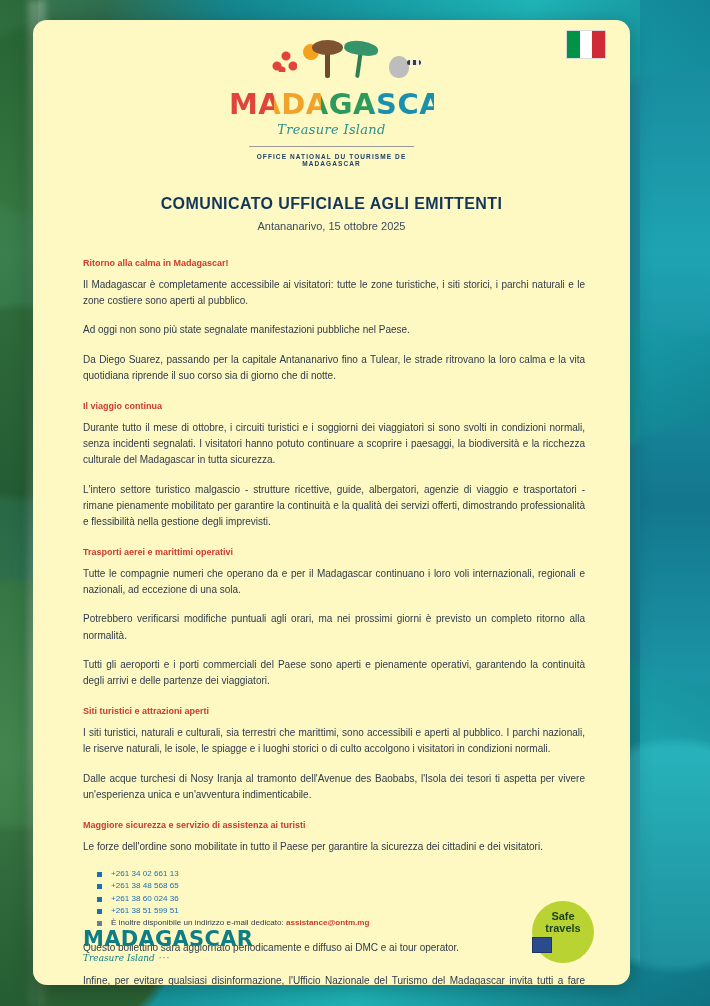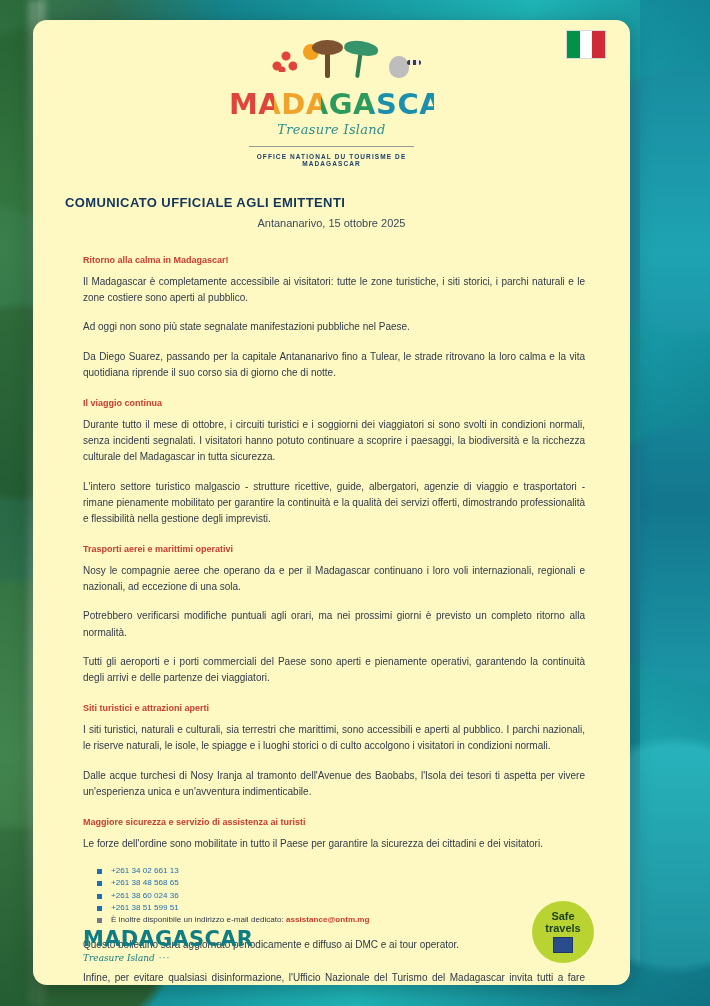--- a/index.html
+++ b/index.html
@@ -156,27 +156,26 @@
   }
   .logo-office {
     font-size: 6.5px;
     font-weight: bold;
     letter-spacing: 1.1px;
     color: #1b3f6b;
   }
 
   
   .doc-title {
-    text-align: left;
-    font-size: 13px;
+    text-align: center;
+    font-size: 16px;
     font-weight: bold;
     color: #12355c;
     letter-spacing: .4px;
     margin-top: 28px;
-    margin-left: 32px;
   }
   .doc-date {
     text-align: center;
     font-size: 11px;
     color: #3b4a5c;
     margin-top: 7px;
   }
 
   
   .content {
@@ -256,21 +255,20 @@
     letter-spacing: 1px;
     color: #1b90ad;
   }
   .safe-badge {
     width: 62px; height: 62px;
     border-radius: 50%;
     background: #b9d432;
     color: #1c3f1d;
     display: flex;
     flex-direction: column;
-    align-items: center;
     justify-content: center;
     font-weight: bold;
     font-size: 11px;
     line-height: 1.05;
     text-align: center;
     position: relative;
   }
   .safe-badge .stamp {
     margin-top: 3px;
     width: 20px; height: 16px;
@@ -325,21 +323,21 @@
     </div>
 
     <div class="sec-block">
       <h2 class="sec">Il viaggio continua</h2>
       <p class="para">Durante tutto il mese di ottobre, i circuiti turistici e i soggiorni dei viaggiatori si sono svolti in condizioni normali, senza incidenti segnalati. I visitatori hanno potuto continuare a scoprire i paesaggi, la biodiversità e la ricchezza culturale del Madagascar in tutta sicurezza.</p>
       <p class="para">L'intero settore turistico malgascio - strutture ricettive, guide, albergatori, agenzie di viaggio e trasportatori - rimane pienamente mobilitato per garantire la continuità e la qualità dei servizi offerti, dimostrando professionalità e flessibilità nella gestione degli imprevisti.</p>
     </div>
 
     <div class="sec-block">
       <h2 class="sec">Trasporti aerei e marittimi operativi</h2>
-      <p class="para">Nosy le compagnie aeree che operano da e per il Madagascar continuano i loro voli internazionali, regionali e nazionali, ad eccezione di una sola.</p>
+      <p class="para">Tutte le compagnie numeri che operano da e per il Madagascar continuano i loro voli internazionali, regionali e nazionali, ad eccezione di una sola.</p>
       <p class="para">Potrebbero verificarsi modifiche puntuali agli orari, ma nei prossimi giorni è previsto un completo ritorno alla normalità.</p>
       <p class="para">Tutti gli aeroporti e i porti commerciali del Paese sono aperti e pienamente operativi, garantendo la continuità degli arrivi e delle partenze dei viaggiatori.</p>
     </div>
 
     <div class="sec-block">
       <h2 class="sec">Siti turistici e attrazioni aperti</h2>
       <p class="para">I siti turistici, naturali e culturali, sia terrestri che marittimi, sono accessibili e aperti al pubblico. I parchi nazionali, le riserve naturali, le isole, le spiagge e i luoghi storici o di culto accolgono i visitatori in condizioni normali.</p>
       <p class="para">Dalle acque turchesi di Nosy Iranja al tramonto dell'Avenue des Baobabs, l'Isola dei tesori ti aspetta per vivere un'esperienza unica e un'avventura indimenticabile.</p>
     </div>
 

